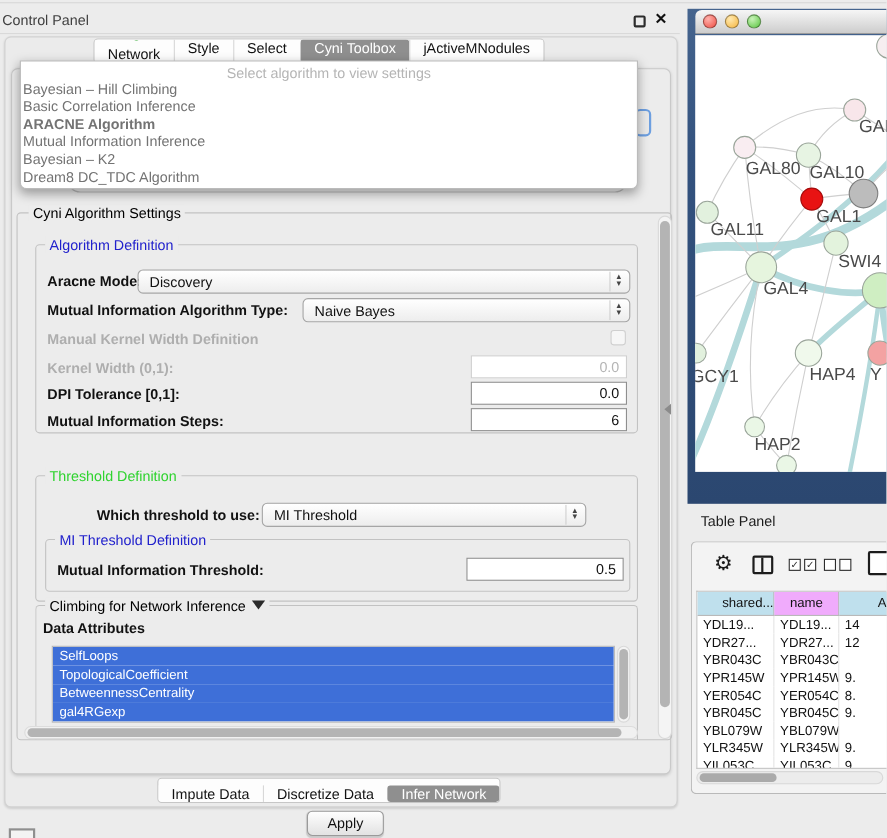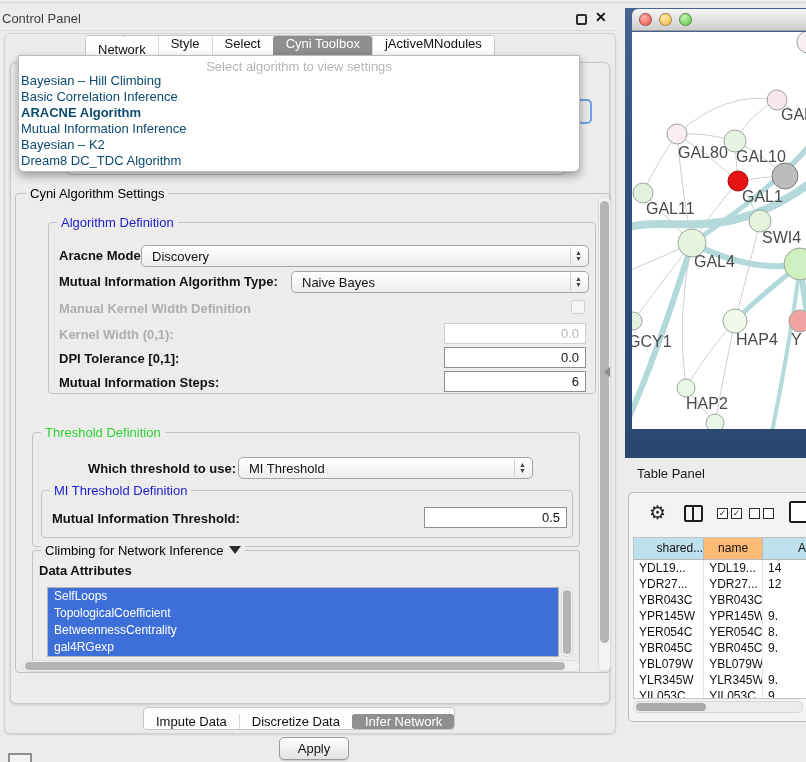--- a/index.html
+++ b/index.html
@@ -25,21 +25,21 @@
   #cp-outer { left:4px; top:33px; width:612px; height:701px; border:1px solid #d2d2d2; border-radius:6px; background:#ebebeb; box-shadow:0 1px 2px rgba(0,0,0,.12); }
   #cp-inner { left:10px; top:62px; width:600px; height:642px; background:#ececec; border:1px solid #c9c9c9; border-radius:6px; box-shadow:0 1px 3px rgba(0,0,0,.15); }
 
   
   #hidden-spinner { left:576px; top:98px; width:15px; height:25px; border:2px solid #6d9fe0; border-radius:5px; background:#e9e9e9; }
   #hidden-combo { left:60px; top:150px; width:510px; height:24px; border:1px solid #bdbdbd; border-radius:12px; background:#f2f2f2; color:#b9b9b9; font-size:13px; line-height:22px; padding-left:14px; overflow:hidden; white-space:nowrap; }
 
   
   #algo-dropdown { left:18px; top:55px; width:562px; height:117px; background:#fff; border:1px solid #bbb; border-radius:0 0 6px 6px; box-shadow:0 4px 10px rgba(0,0,0,.35); z-index:40; }
   #algo-placeholder { text-align:center; color:#b5b5b5; font-size:13px; padding-top:3px; height:17px; }
-  .algo-item { font-size:13px; color:#0c4a6e; line-height:16px; padding-left:2px; cursor:pointer; white-space:nowrap; }
+  .algo-item { font-size:13px; color:#737373; line-height:16px; padding-left:2px; cursor:pointer; white-space:nowrap; }
   .algo-item.sel { font-weight:bold; }
 
   
   .group { position:absolute; border:1px solid #c2c2c2; border-radius:4px; }
   .gtitle { position:absolute; top:-8px; left:8px; background:#ececec; padding:0 4px; font-size:13px; white-space:nowrap; }
   .gtitle.blue { color:#2121cc; }
   .gtitle.green { color:#2fd32f; }
 
   .lbl { position:absolute; font-size:13px; font-weight:bold; color:#111; white-space:nowrap; }
   .lbl.dis { color:#aeaeae; }
@@ -85,21 +85,21 @@
   #col-ic { left:55px; top:12px; width:19px; height:17px; border:2px solid #1c1c1c; border-radius:2px; }
   #col-ic:before { content:""; position:absolute; left:6px; top:0; bottom:0; width:2px; background:#1c1c1c; }
   .cb-pair { display:flex; gap:3px; }
   .cb { width:11px; height:11px; border:1.5px solid #2c2c2c; font-size:9px; line-height:9px; text-align:center; color:#2c2c2c; background:#fff; }
   #chk-pair { left:88px; top:15px; }
   #unchk-pair { left:120px; top:15px; }
   #doc-ic { left:160px; top:8px; width:22px; height:22px; border:2px solid #1c1c1c; border-radius:2px; background:#fff; }
 
   #tp-grid { position:absolute; left:4px; top:44px; width:174px; height:162px; overflow:hidden; background:#fff; border:1px solid #c4c4c4; border-right:none; }
   .tp-hrow { display:flex; height:22px; }
-  .tp-hcell { font-size:12px; color:#111; text-align:center; line-height:21px; border-right:1px solid #b9b9b9; border-bottom:1px solid #b9b9b9; background:#fdba74; overflow:hidden; white-space:nowrap; cursor:pointer; }
+  .tp-hcell { font-size:12px; color:#111; text-align:center; line-height:21px; border-right:1px solid #b9b9b9; border-bottom:1px solid #b9b9b9; background:#f0abfc; overflow:hidden; white-space:nowrap; cursor:pointer; }
   .tp-hcell.hl { background:#bfe0ed;text-align:right; }
   .tp-row { display:flex; height:16px; cursor:pointer; }
   .tp-cell { font-size:12px; color:#111; line-height:16px; padding-left:5px; border-right:1px solid #e4e4e4; overflow:hidden; white-space:nowrap; }
   .c0 { width:74px; } .c1 { width:62px; } .c2 { width:44px; flex:none; }
   #tp-hscroll { position:absolute; left:4px; top:208px; width:170px; height:12px; background:#ececec; border:1px solid #d8d8d8; border-radius:6px; }
   #tp-hscroll .thumb { position:absolute; left:2px; top:1px; bottom:1px; width:70px; background:#aaa; border-radius:5px; }
 
   #corner-icon { left:8px; top:753px; width:24px; height:16px; border:2px solid #8f8f8f; background:#f3f3f3; }
 </style>
 </head>
@@ -142,21 +142,21 @@
   <div class="abs" id="cp-inner">
 
     <div class="abs" id="hidden-spinner" style="left:566px; top:36px; width:15px; height:25px; position:absolute;"></div>
     <div style="position:absolute; left:50px; top:88px; width:510px; height:24px;" id="hidden-combo">
       <span>gal-filtered sif default node</span>
     </div>
 
     <div class="group" id="settings-group" style="left:4px; top:130px; width:596px; height:480px;">
       <span class="gtitle" style="left:10px;">Cyni Algorithm Settings</span>
 
-      <div class="group" style="left:32px; top:28px; width:548px; height:172px;">
+      <div class="group" style="left:16px; top:28px; width:548px; height:172px;">
         <span class="gtitle blue">Algorithm Definition</span>
 
         <span class="lbl" style="left:10px; top:25px;">Aracne Mode:</span>
         <div class="combo" style="left:92px; top:22px; width:448px;">
           <span>Discovery</span>
           <span class="spin">▲<br>▼</span>
         </div>
 
         <span class="lbl" style="left:10px; top:51px;">Mutual Information Algorithm Type:</span>
         <div class="combo" style="left:242px; top:48px; width:298px;">

